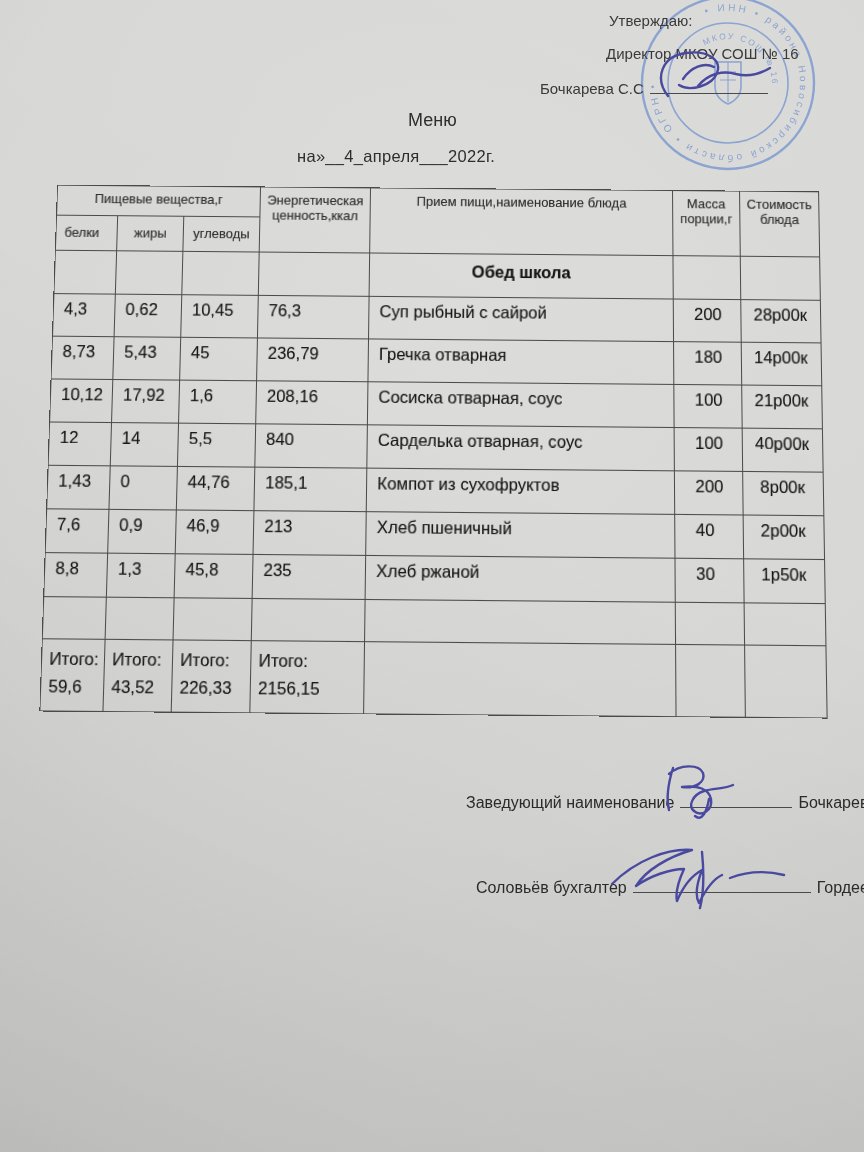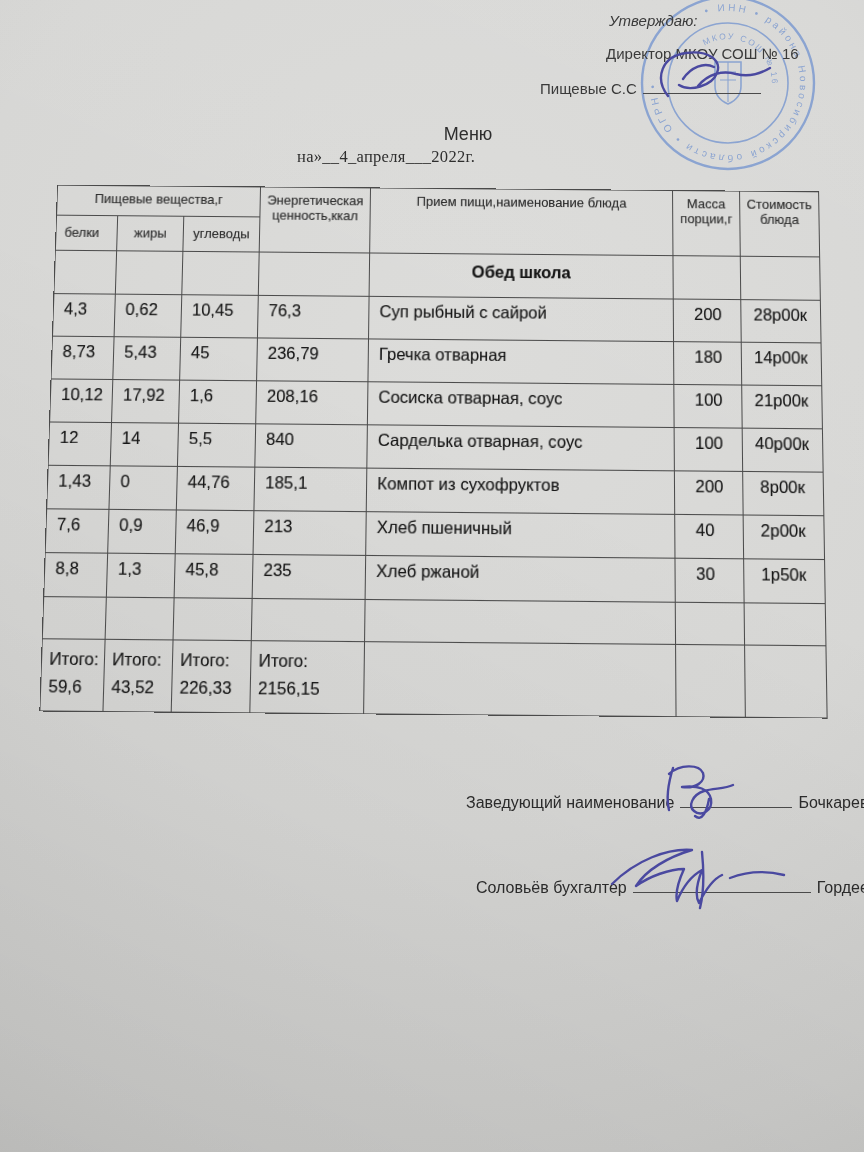--- a/index.html
+++ b/index.html
@@ -8,29 +8,29 @@
     background:
       radial-gradient(130% 95% at 52% 30%, #dcdcda 0%, #d7d7d5 45%, #cdcdcb 75%, #c0c0be 100%);
     font-family:"Liberation Sans","DejaVu Sans",sans-serif;
     color:#222;
   }
   .page::after{
     content:"";position:absolute;inset:0;pointer-events:none;
     background:linear-gradient(205deg, rgba(255,255,255,0.06) 0%, rgba(0,0,0,0.00) 40%, rgba(0,0,0,0.07) 100%);
   }
   
-  .approve{position:absolute;left:609px;top:12px;font-size:15px;color:#3a3a3a;z-index:3;font-style:italic;}
+  .approve{position:absolute;left:609px;top:12px;font-size:15px;color:#3a3a3a;z-index:3;}
   .director{position:absolute;left:606px;top:45px;font-size:15px;color:#3a3a3a;z-index:3;}
   .sigline{position:absolute;left:540px;top:80px;font-size:15px;color:#3a3a3a;z-index:3;white-space:nowrap;}
   .uline{display:inline-block;border-bottom:1.5px solid #4a4a4a;height:13px;vertical-align:baseline;}
   .w118{width:118px;margin-left:6px;}
   .w112{width:112px;margin:0 6px;}
   .w178{width:178px;margin:0 6px;}
-  .menu-title{position:absolute;left:408px;top:124px;width:120px;text-align:center;font-size:18px;color:#2e2e2e;z-index:3;}
-  .date-line{position:absolute;left:297px;top:147px;font-size:16.5px;color:#2e2e2e;z-index:3;letter-spacing:0.3px;font-family:Liberation Serif, serif;}
+  .menu-title{position:absolute;left:408px;top:110px;width:120px;font-size:18px;color:#2e2e2e;z-index:3;}
+  .date-line{position:absolute;left:297px;top:147px;font-size:16.5px;color:#2e2e2e;z-index:3;letter-spacing:0.3px;}
   
   .stamp{position:absolute;left:633px;top:-12px;width:190px;height:190px;opacity:0.85;z-index:2;}
   .stamp text{fill:#7e9bd0;}
   .stamp .ring-t{font-size:10px;letter-spacing:3px;font-family:"Liberation Sans",sans-serif;}
   .stamp .inner-t{font-size:8.5px;letter-spacing:2px;font-family:"Liberation Sans",sans-serif;}
   
   .ink{position:absolute;z-index:4;}
   .ink path{stroke:#4a49a0;stroke-width:2.4;fill:none;stroke-linecap:round;stroke-linejoin:round;}
   .sig-director{left:638px;top:46px;width:150px;height:62px;}
   .sig-boch{left:645px;top:758px;width:110px;height:66px;}
@@ -82,21 +82,21 @@
     </text>
     <g stroke="#7e9bd0" fill="none" stroke-width="1.6">
       <path d="M82,74 h26 v24 c0,9 -6,15 -13,18 c-7,-3 -13,-9 -13,-18 z"></path>
       <path d="M87,84 h16 M87,92 h16 M95,74 v40" stroke-width="1.1"></path>
     </g>
   </svg>
 
   <div class="approve">Утверждаю:</div>
   <div class="director">Директор МКОУ СОШ № 16</div>
   <div class="sigline">
-    <span>Пищевые С.С</span><span class="uline w118"></span>
+    <span>Бочкарева С.С</span><span class="uline w118"></span>
   </div>
   <svg class="ink sig-director" viewBox="0 0 150 62">
     <path d="M30,50 C16,32 24,10 48,7 C70,4 84,14 79,27 C74,40 52,46 41,39 M45,33 C53,21 66,16 76,21 M60,40 C70,28 84,24 98,28 C110,31 122,28 132,22"></path>
   </svg>
 
   <div class="menu-title">Меню</div>
   <div class="date-line">на»__4_апреля___2022г.</div>
 
   <div class="table-wrap">
     <table>

